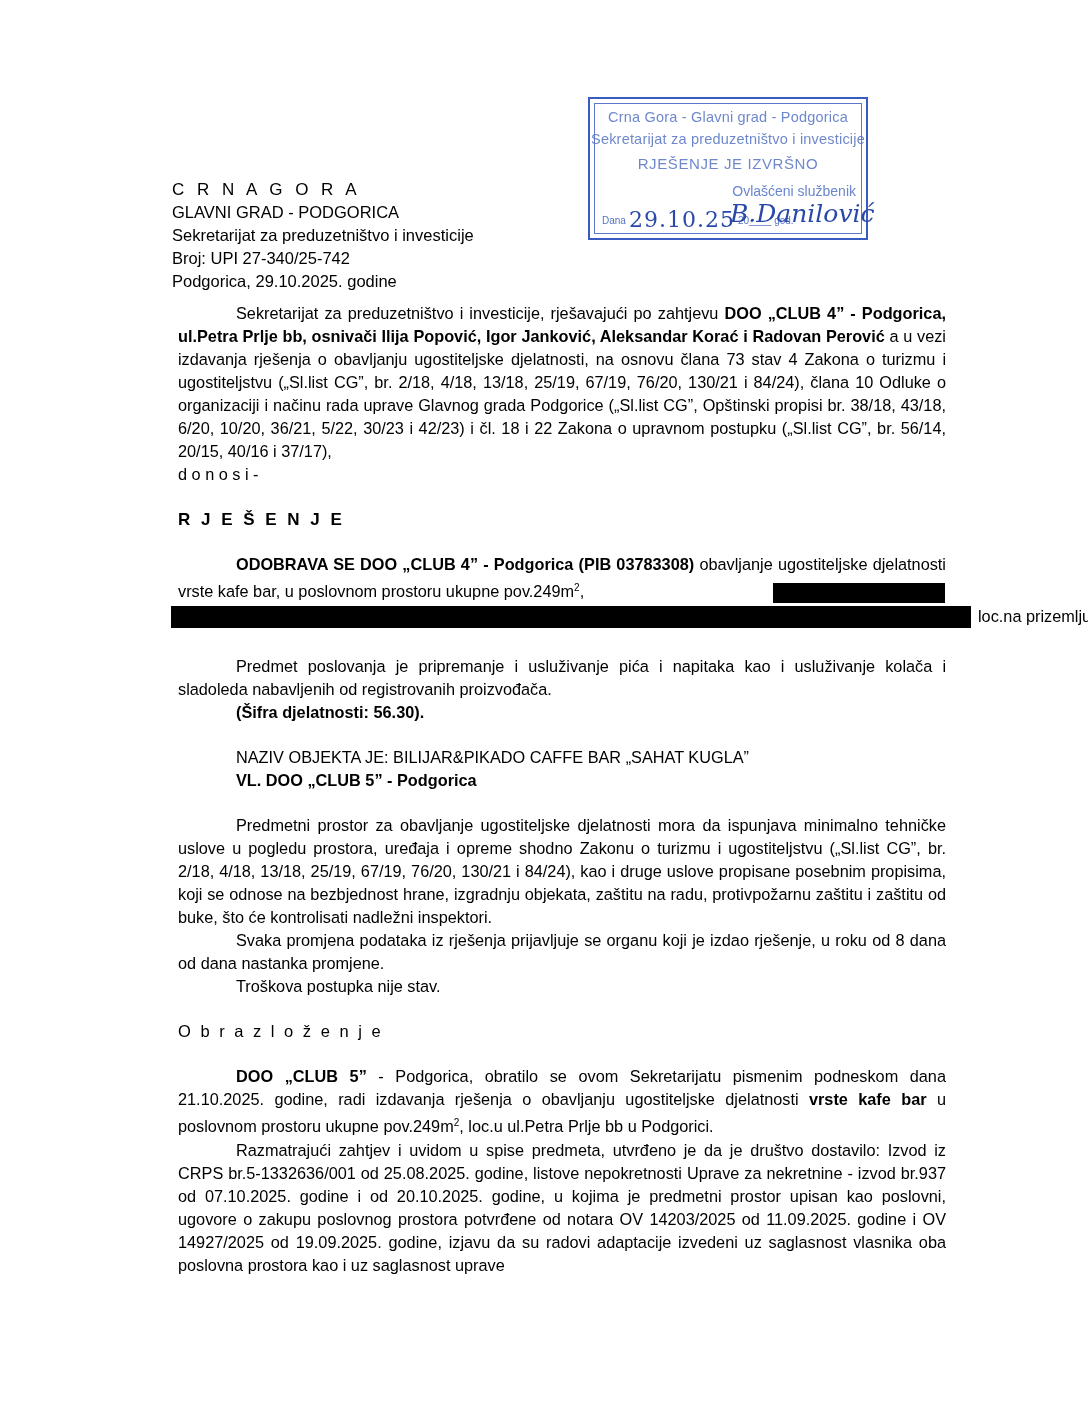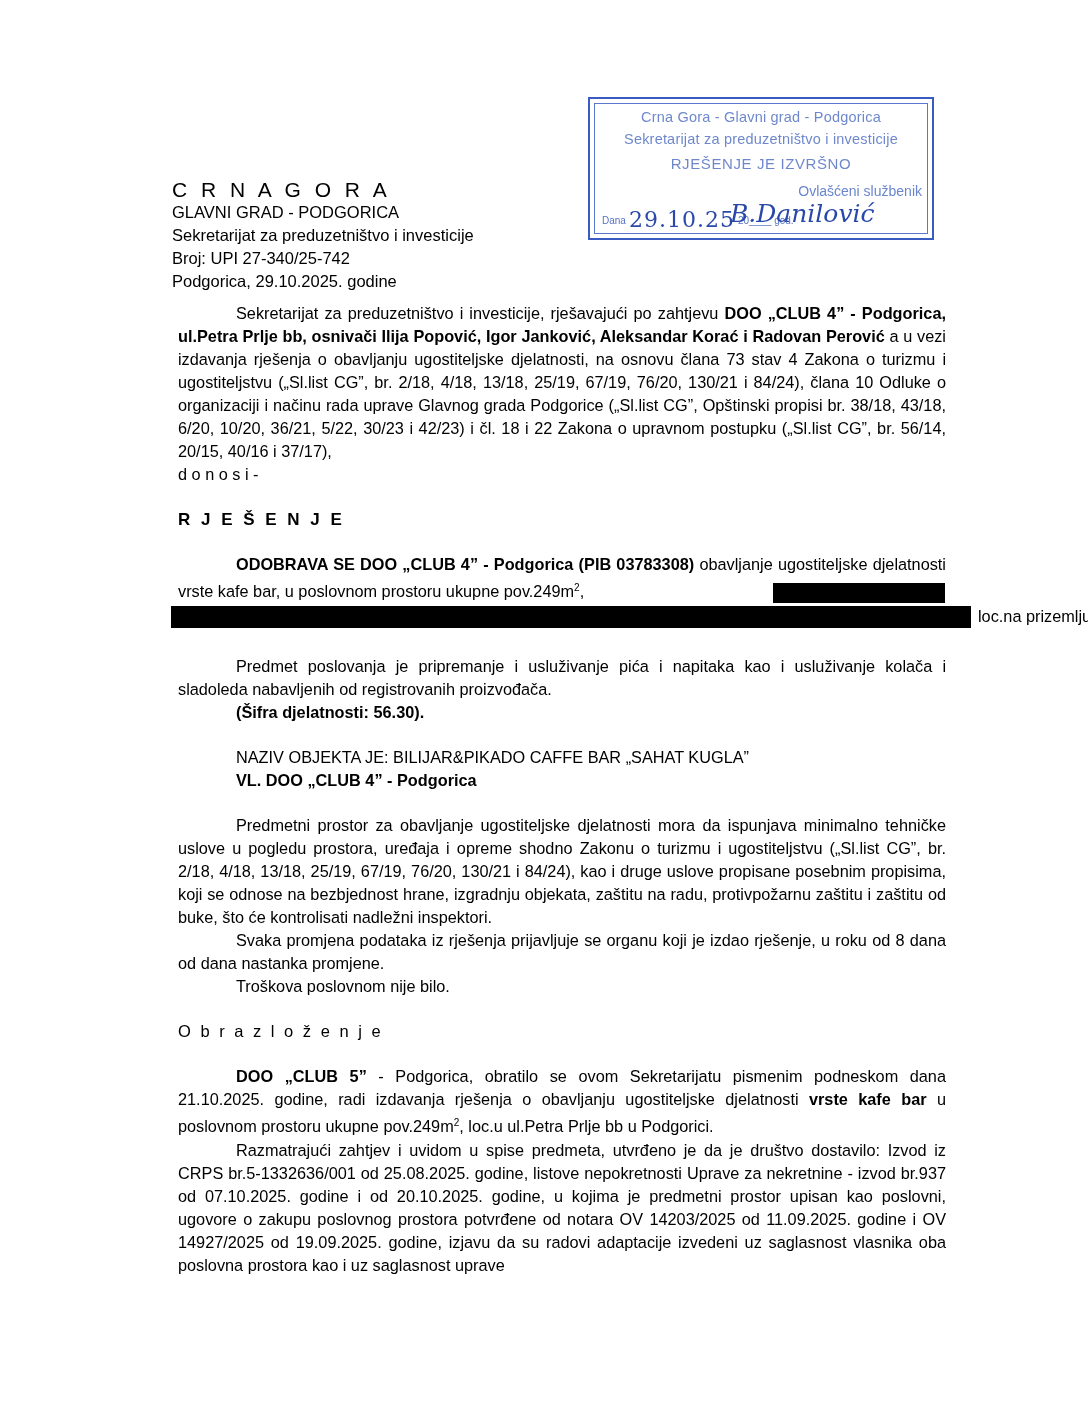--- a/index.html
+++ b/index.html
@@ -20,21 +20,21 @@
     width: 1088px;
     height: 1408px;
     background: #ffffff;
   }
 
   
   .stamp {
     position: absolute;
     left: 588px;
     top: 97px;
-    width: 346px;
+    width: 280px;
     height: 143px;
     border: 2px solid #3a5bbf;
     box-sizing: border-box;
   }
   .stamp-inner {
     position: absolute;
     left: 4px;
     top: 4px;
     right: 4px;
     bottom: 4px;
@@ -94,21 +94,21 @@
   
   .hdr {
     position: absolute;
     left: 172px;
     top: 178px;
     font-size: 16.5px;
     line-height: 23px;
   }
   .hdr .crna {
     letter-spacing: 4px;
-    font-size: 21px;
+    font-size: 17px;
   }
   .hdr div { white-space: nowrap; }
 
   
   .body {
     position: absolute;
     left: 172px;
     top: 302px;
     width: 768px;
     font-size: 16.3px;
@@ -206,26 +206,26 @@
       <div style="height:30px"></div>
     </div>
 
 
     <div class="gap"></div>
     <p class="p indent">Predmet poslovanja je pripremanje i usluživanje pića i napitaka kao i usluživanje kolača i sladoleda nabavljenih od registrovanih proizvođača.</p>
     <p class="p indent"><b>(Šifra djelatnosti: 56.30).</b></p>
 
     <div class="gap"></div>
     <p class="p indent"><span>NAZIV OBJEKTA JE: BILIJAR&amp;PIKADO CAFFE BAR „SAHAT KUGLA”</span></p>
-    <p class="p indent"><b>VL. DOO „CLUB 4” - Podgorica</b></p>
+    <p class="p indent"><b>VL. DOO „CLUB 5” - Podgorica</b></p>
 
     <div class="gap"></div>
     <p class="p indent">Predmetni prostor za obavljanje ugostiteljske djelatnosti mora da ispunjava minimalno tehničke uslove u pogledu prostora, uređaja i opreme shodno Zakonu o turizmu i ugostiteljstvu („Sl.list CG”, br. 2/18, 4/18, 13/18, 25/19, 67/19, 76/20, 130/21 i 84/24), kao i druge uslove propisane posebnim propisima, koji se odnose na bezbjednost hrane, izgradnju objekata, zaštitu na radu, protivpožarnu zaštitu i zaštitu od buke, što će kontrolisati nadležni inspektori.</p>
     <p class="p indent">Svaka promjena podataka iz rješenja prijavljuje se organu koji je izdao rješenje, u roku od 8 dana od dana nastanka promjene.</p>
-    <p class="p indent">Troškova poslovnom nije bilo.</p>
+    <p class="p indent">Troškova postupka nije stav.</p>
 
     <div class="gap"></div>
     <p class="p centered-2">O b r a z l o ž e n j e</p>
     <div class="gap"></div>
 
     <p class="p indent"><b>DOO „CLUB 5”</b><span> - Podgorica, obratilo se ovom Sekretarijatu pismenim podneskom dana 21.10.2025. godine, radi izdavanja rješenja o obavljanju ugostiteljske djelatnosti </span><b>vrste kafe bar</b><span> u poslovnom prostoru ukupne pov.249m</span><sup>2</sup><span>, loc.u ul.Petra Prlje bb u Podgorici.</span></p>
 
     <p class="p indent">Razmatrajući zahtjev i uvidom u spise predmeta, utvrđeno je da je društvo dostavilo: Izvod iz CRPS br.5-1332636/001 od 25.08.2025. godine, listove nepokretnosti Uprave za nekretnine - izvod br.937 od 07.10.2025. godine i od 20.10.2025. godine, u kojima je predmetni prostor upisan kao poslovni, ugovore o zakupu poslovnog prostora potvrđene od notara OV 14203/2025 od 11.09.2025. godine i OV 14927/2025 od 19.09.2025. godine, izjavu da su radovi adaptacije izvedeni uz saglasnost vlasnika oba poslovna prostora kao i uz saglasnost uprave</p>
 
   </div>

